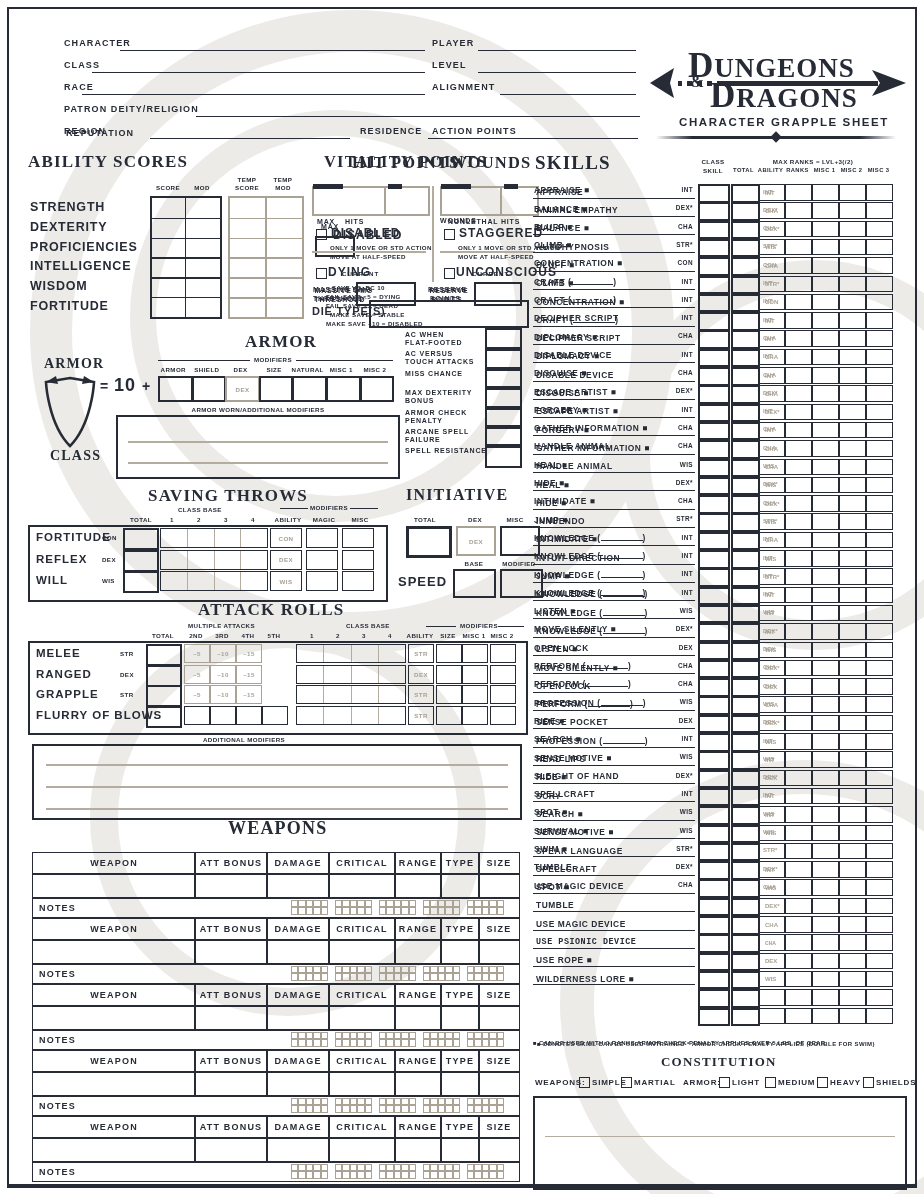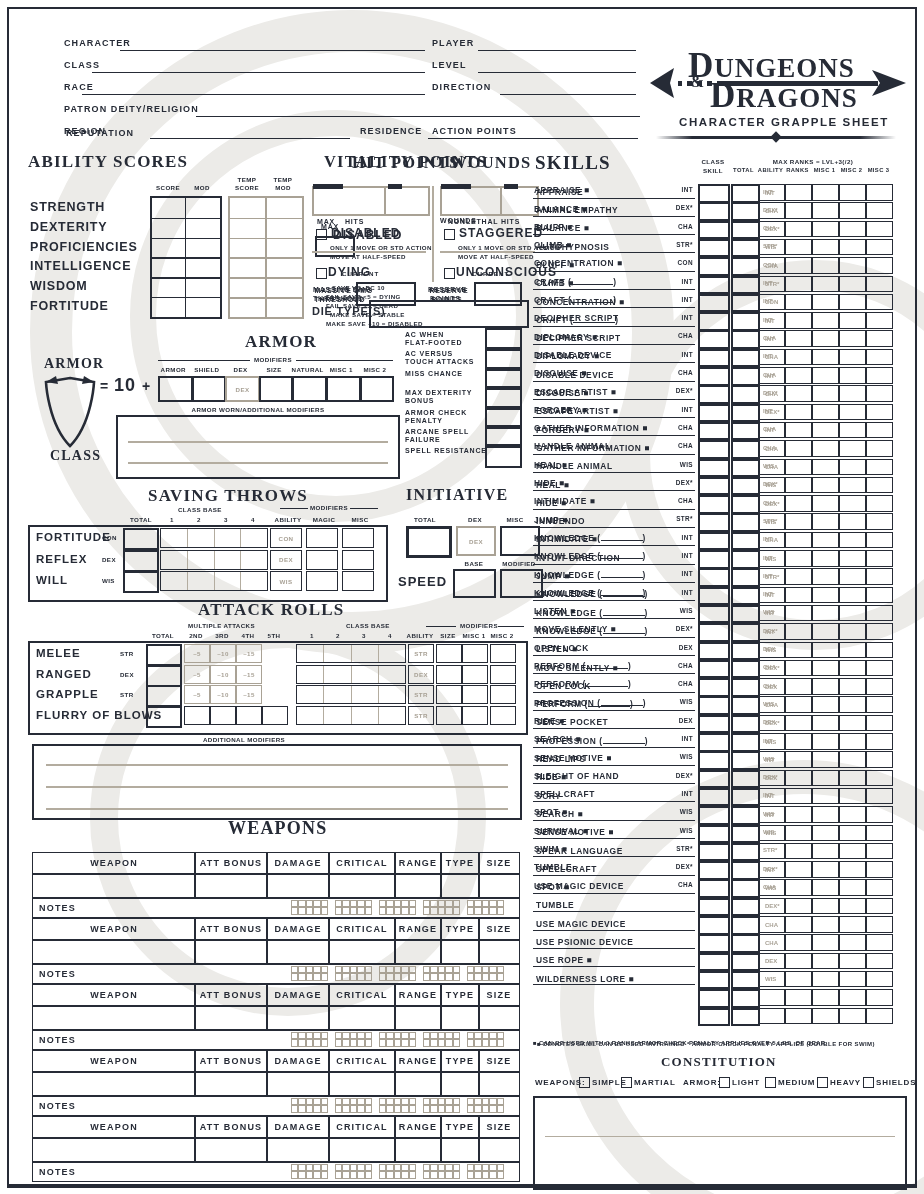--- a/index.html
+++ b/index.html
@@ -56,21 +56,21 @@
       <div class="lab ov" style="left: 64px; top: 126px;">REGION</div>
       <div class="lab ov" style="left: 66px; top: 127.5px;">REPUTATION</div>
       <div class="ln" style="position: absolute; left: 150px; top: 126px; width: 200px; height: 12px;"></div>
       <div class="lab" style="position: absolute; left: 360px; top: 126px;">RESIDENCE</div>
       <div class="lab" style="position: absolute; left: 432px; top: 126px;">ACTION POINTS</div>
       <div class="ln" style="position: absolute; left: 428px; top: 126px; width: 210px; height: 12px;"></div>
       <div class="lab" style="position: absolute; left: 432px; top: 38px;">PLAYER</div>
       <div class="ln" style="position: absolute; left: 478px; top: 38px; width: 158px; height: 12px;"></div>
       <div class="lab" style="position: absolute; left: 432px; top: 60px;">LEVEL</div>
       <div class="ln" style="position: absolute; left: 478px; top: 60px; width: 158px; height: 12px;"></div>
-      <div class="lab" style="position: absolute; left: 432px; top: 82px;">DIRECTION</div>
+      <div class="lab" style="position: absolute; left: 432px; top: 82px;">ALIGNMENT</div>
       <div class="ln" style="position: absolute; left: 500px; top: 82px; width: 136px; height: 12px;"></div>
     </div>
 
 <div class="sec" style="left:648px;top:20px;width:258px;height:122px;">
   <svg width="258" height="122" style="position:absolute;left:0;top:0;">
     <g fill="#262b36" stroke="none">
       <rect x="30" y="61" width="200" height="5"></rect>
       <polygon points="258,63 224,50 232,63 224,76"></polygon>
       <polygon points="2,63 26,48 22,63 26,78"></polygon>
       <rect x="34" y="61" width="5" height="5" fill="#ffffff"></rect>
@@ -1578,21 +1578,21 @@
         <div style="position: absolute; left: 165px; top: 0px; width: 28px; height: 14.5px; border: 2px solid rgb(38, 43, 54);"></div>
         <div style="position: absolute; left: 198px; top: 0px; width: 25px; height: 14.5px; border: 2.2px solid rgb(38, 43, 54);"></div>
         <div style="position: absolute; left: 225px; top: 0px; width: 25px; height: 14.5px; border: 1.5px solid rgb(38, 43, 54);">
           <div class="gray ov" style="left: 6px; top: 4.5px; font-size: 6px; font-weight: 700;">CHA</div>
         </div>
         <div style="position: absolute; left: 252px; top: 0px; width: 25px; height: 14.5px; border: 1.5px solid rgb(38, 43, 54);"></div>
         <div style="position: absolute; left: 279px; top: 0px; width: 25px; height: 14.5px; border: 1.5px solid rgb(38, 43, 54);"></div>
         <div style="position: absolute; left: 306px; top: 0px; width: 25px; height: 14.5px; border: 1.5px solid rgb(38, 43, 54);"></div>
         <div style="position: absolute; left: 333px; top: 0px; width: 25px; height: 14.5px; border: 1.5px solid rgb(38, 43, 54);"></div>
       </div>
-      <div class="skrow" style="top: 784.3px;">
+      <div class="skrow" style="top: 784.3px; font-family: Liberation Mono, monospace;">
         <div style="position: absolute; left: 0px; top: 13.5px; width: 162px; height: 1px; background: rgb(38, 43, 54);"></div>
         <div class="ov" style="left: 3px; top: 2.8px; font-size: 8.4px; font-weight: 700; letter-spacing: 0.55px;">USE PSIONIC DEVICE</div>
         <div style="position: absolute; left: 165px; top: 0px; width: 28px; height: 14.5px; border: 2px solid rgb(38, 43, 54);"></div>
         <div style="position: absolute; left: 198px; top: 0px; width: 25px; height: 14.5px; border: 2.2px solid rgb(38, 43, 54);"></div>
         <div style="position: absolute; left: 225px; top: 0px; width: 25px; height: 14.5px; border: 1.5px solid rgb(38, 43, 54);">
           <div class="gray ov" style="left: 6px; top: 4.5px; font-size: 6px; font-weight: 700;">CHA</div>
         </div>
         <div style="position: absolute; left: 252px; top: 0px; width: 25px; height: 14.5px; border: 1.5px solid rgb(38, 43, 54);"></div>
         <div style="position: absolute; left: 279px; top: 0px; width: 25px; height: 14.5px; border: 1.5px solid rgb(38, 43, 54);"></div>
         <div style="position: absolute; left: 306px; top: 0px; width: 25px; height: 14.5px; border: 1.5px solid rgb(38, 43, 54);"></div>

